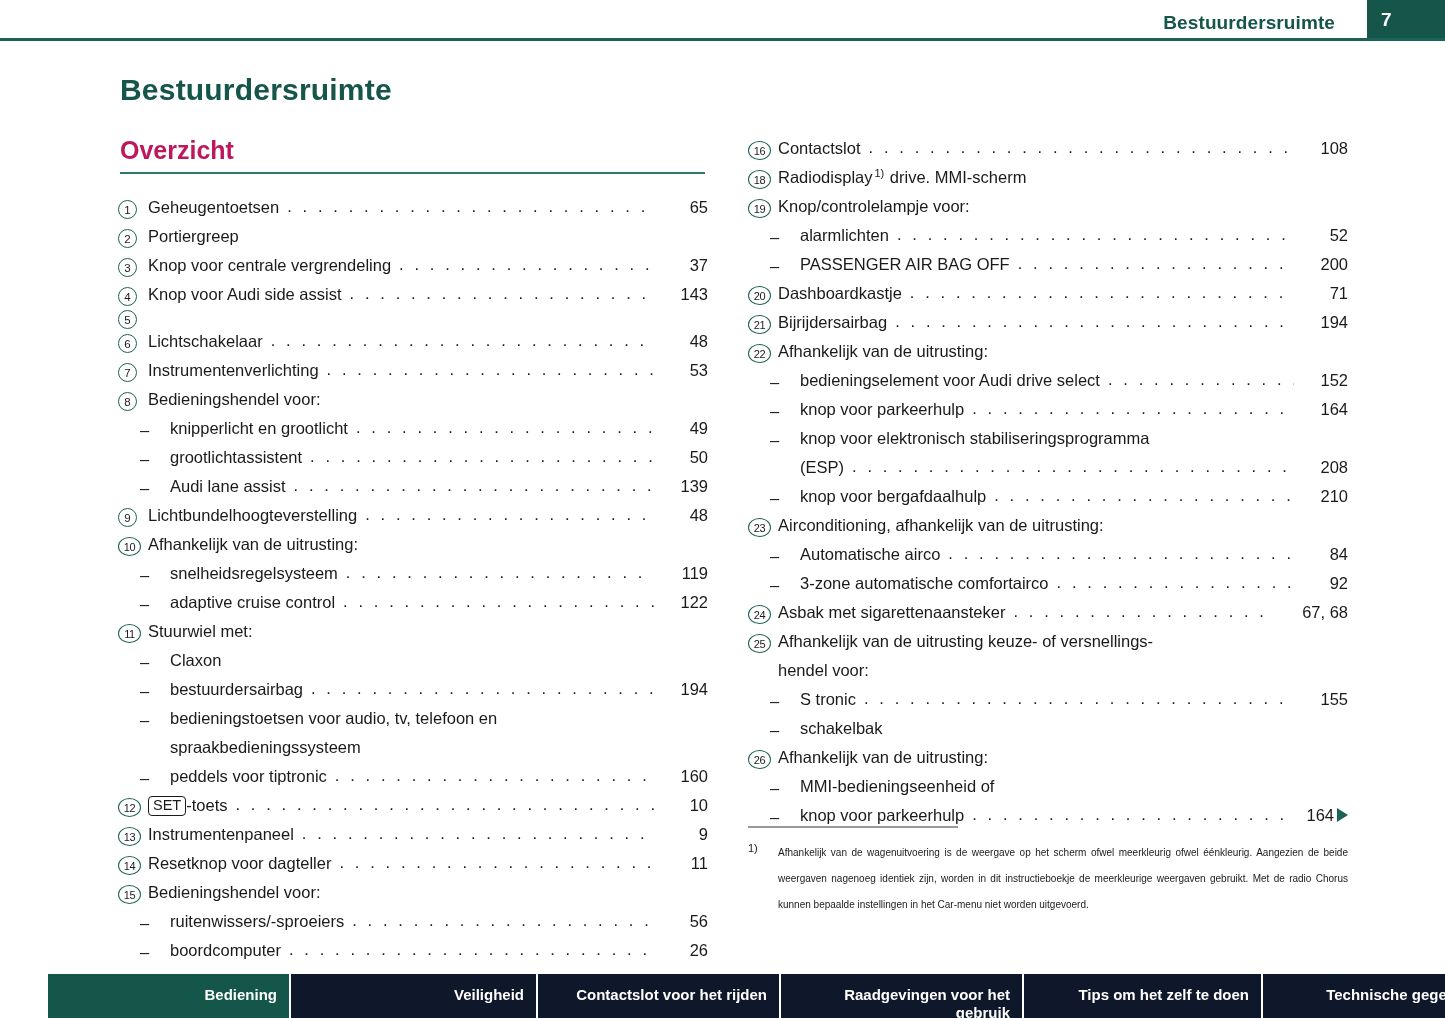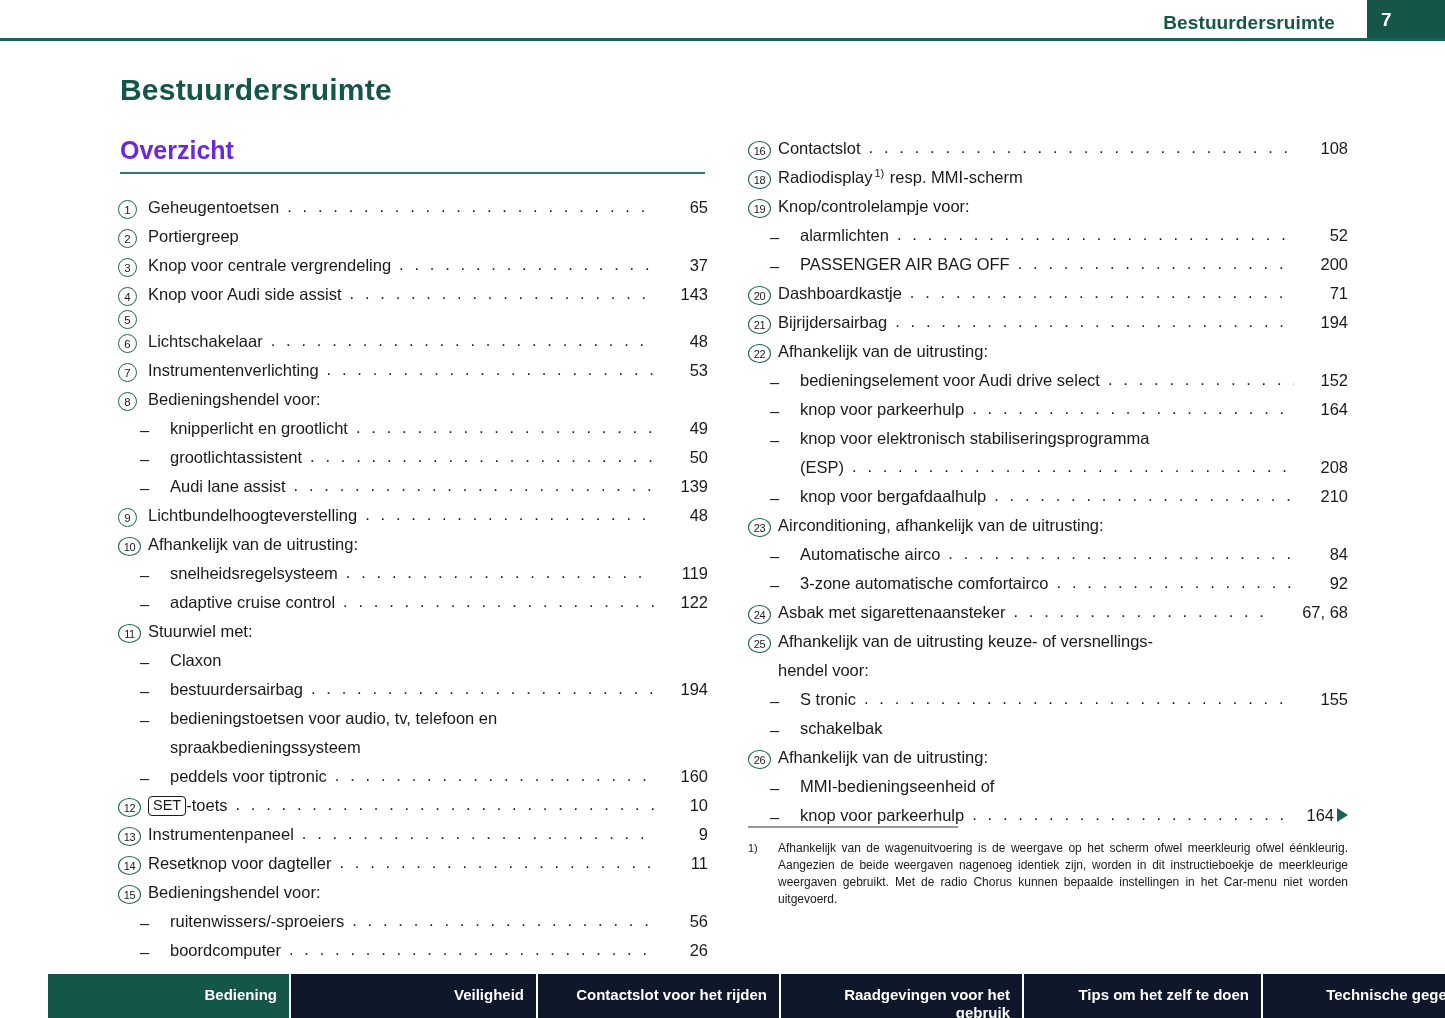--- a/index.html
+++ b/index.html
@@ -67,21 +67,21 @@
     font-weight: bold;
     color: #16564a;
     letter-spacing: 0.2px;
   }
   .section-title {
     position: absolute;
     left: 120px;
     top: 136px;
     font-size: 25px;
     font-weight: bold;
-    color: #6d28d9;
+    color: #be185d;
   }
   .section-rule {
     position: absolute;
     left: 120px;
     top: 172px;
     width: 585px;
     height: 2px;
     background: #2f7a66;
   }
 
@@ -212,22 +212,22 @@
   }
   .footnote-marker {
     flex: 0 0 auto;
     width: 30px;
     font-size: 11px;
     padding-top: 2px;
     color: #1a1a1a;
   }
   .footnote-text {
     flex: 1 1 auto;
-    font-size: 12px;
-    line-height: 17px;
+    font-size: 10px;
+    line-height: 26px;
     text-align: justify;
     color: #1a1a1a;
   }
 
   
   .footer {
     position: absolute;
     left: 0;
     bottom: 0;
     width: 1445px;
@@ -492,21 +492,21 @@
         <span class="numcircle wide">16</span>
       </div>
       <div class="label">Contactslot</div>
       <div class="leader">. . . . . . . . . . . . . . . . . . . . . . . . . . . . . . . . . . . . . . . . . . . . . . . . . . . . . . . . . .</div>
       <div class="pagenum">108</div>
     </div>
     <div class="row">
       <div class="marker">
         <span class="numcircle wide">18</span>
       </div>
-      <div class="label"><span>Radiodisplay</span><sup class="fn">1)</sup><span> resp. MMI-scherm</span></div>
+      <div class="label"><span>Radiodisplay</span><sup class="fn">1)</sup><span> drive. MMI-scherm</span></div>
       <div class="leader"></div>
       <div class="pagenum"></div>
     </div>
     <div class="row">
       <div class="marker">
         <span class="numcircle wide">19</span>
       </div>
       <div class="label">Knop/controlelampje voor:</div>
       <div class="leader"></div>
       <div class="pagenum"></div>

